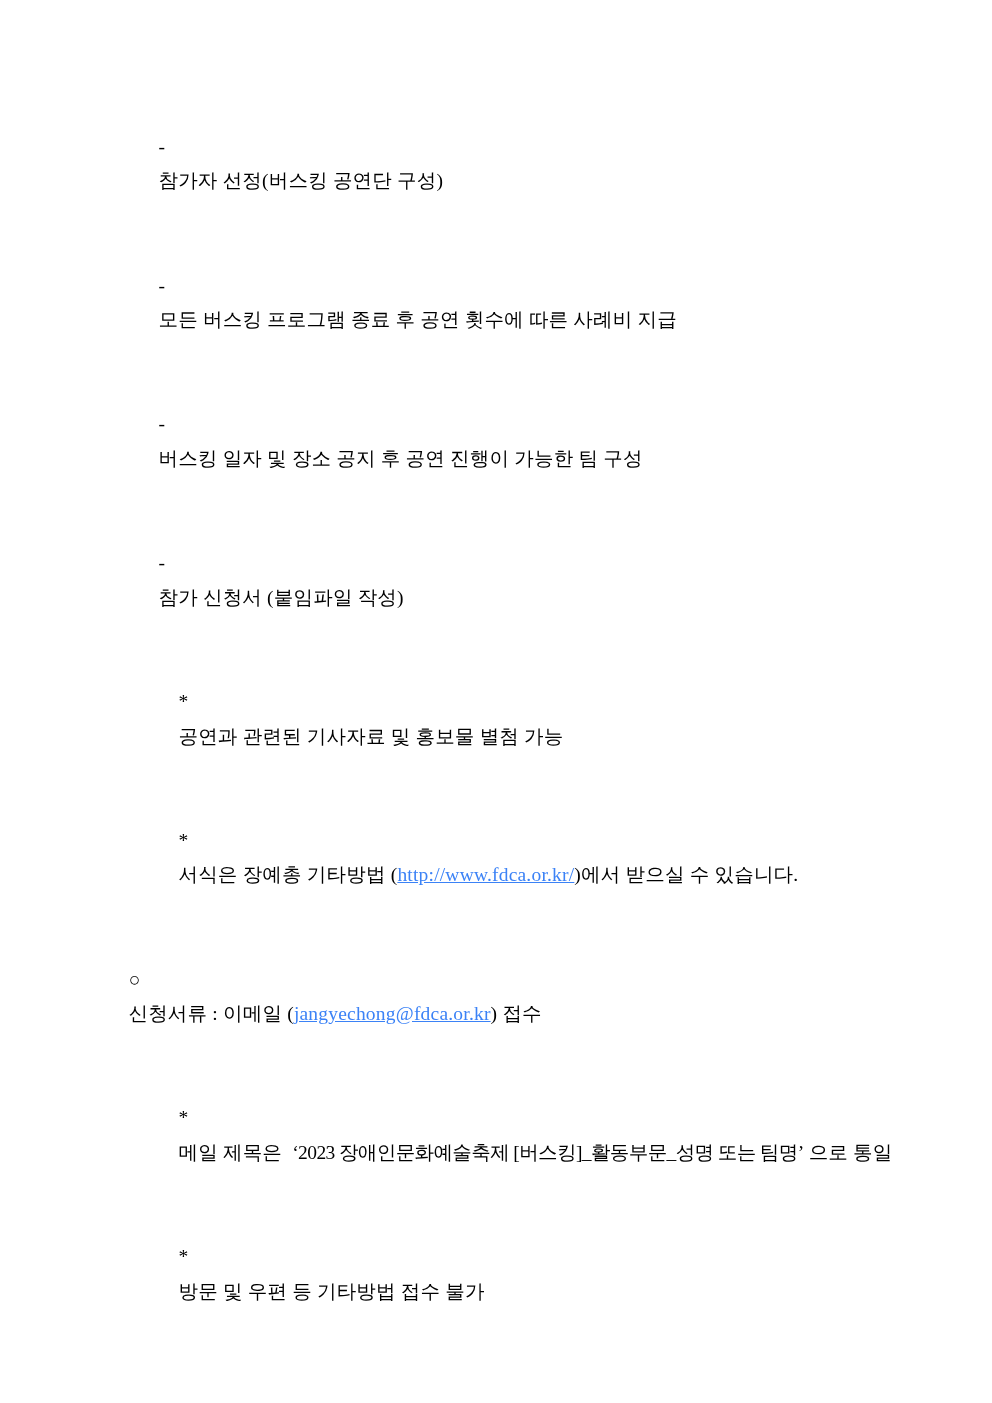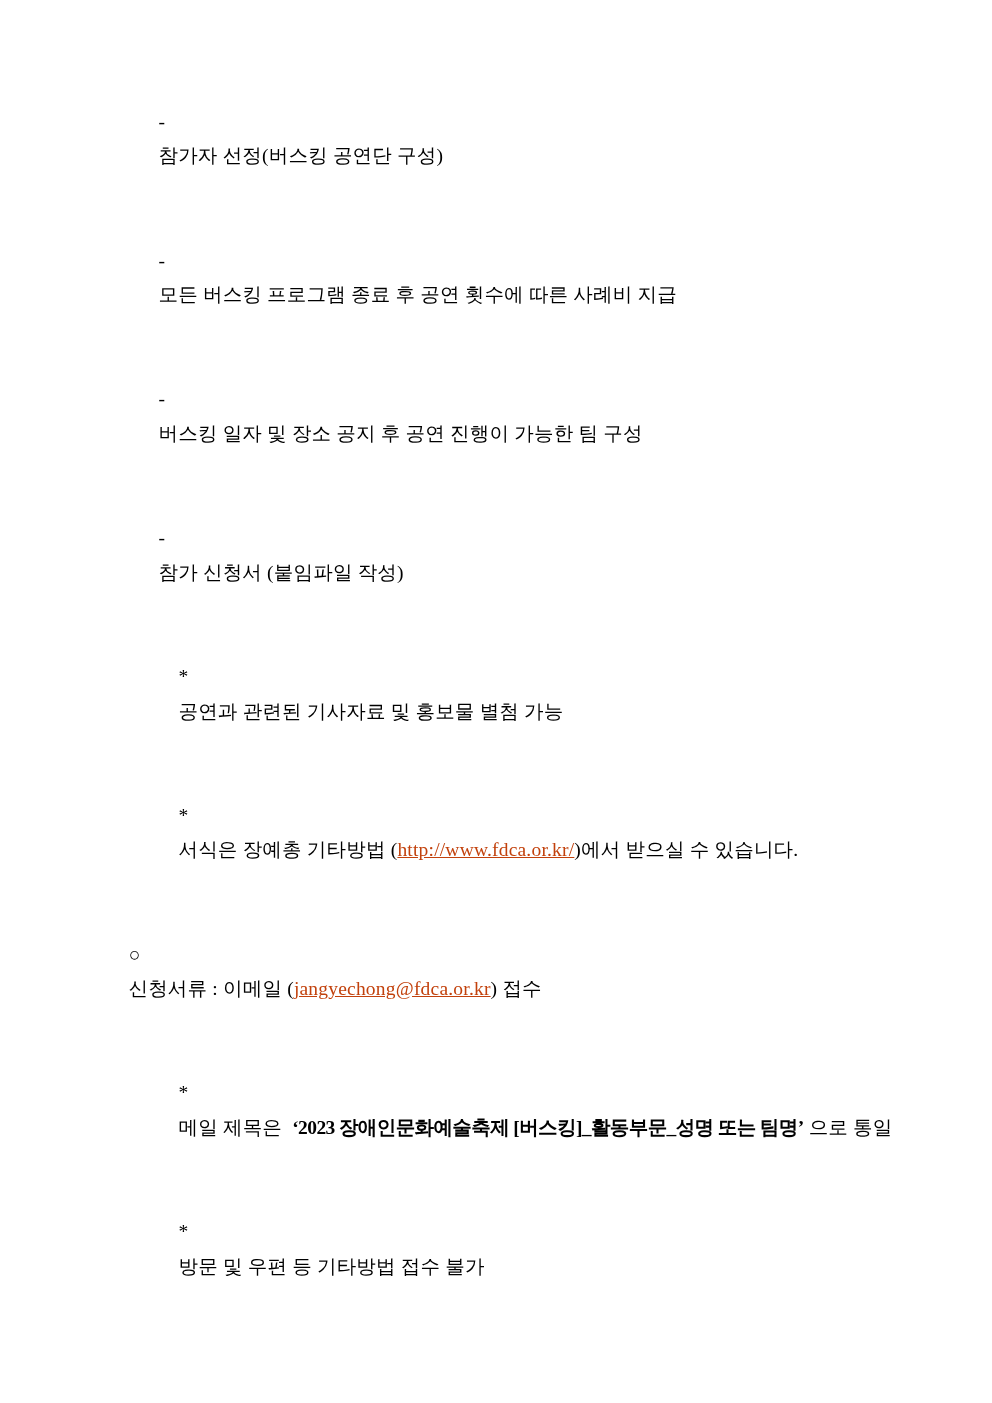--- a/index.html
+++ b/index.html
@@ -14,45 +14,45 @@
     font-family: "Liberation Serif", "DejaVu Serif", serif;
     color: #000000;
   }
   .page {
     position: absolute;
     left: 0;
     top: 0;
     width: 992px;
     height: 1403px;
     box-sizing: border-box;
-    padding: 70px 70px 0 70px;
+    padding: 95px 70px 0 70px;
   }
   .doc-body {
     font-size: 19.5px;
     line-height: 1.78;
     letter-spacing: 0.2px;
   }
   .line {
     white-space: pre;
     display: block;
   }
   
   .lvl-dash1 { padding-left: 58px; }   
   .lvl-circle { padding-left: 28px; }  
   .lvl-star   { padding-left: 78px; }  
 
   .marker {
     display: inline-block;
   }
   a.doclink {
-    color: #c2410c;
+    color: #3b82f6;
     text-decoration: underline;
   }
   .bold-quote {
-    font-weight: bold;
+    font-weight: normal;
     letter-spacing: -0.6px;
   }
 </style>
 </head>
 <body>
 
 <div class="page">
   <div class="doc-body">
 
     <div class="line lvl-dash1">

